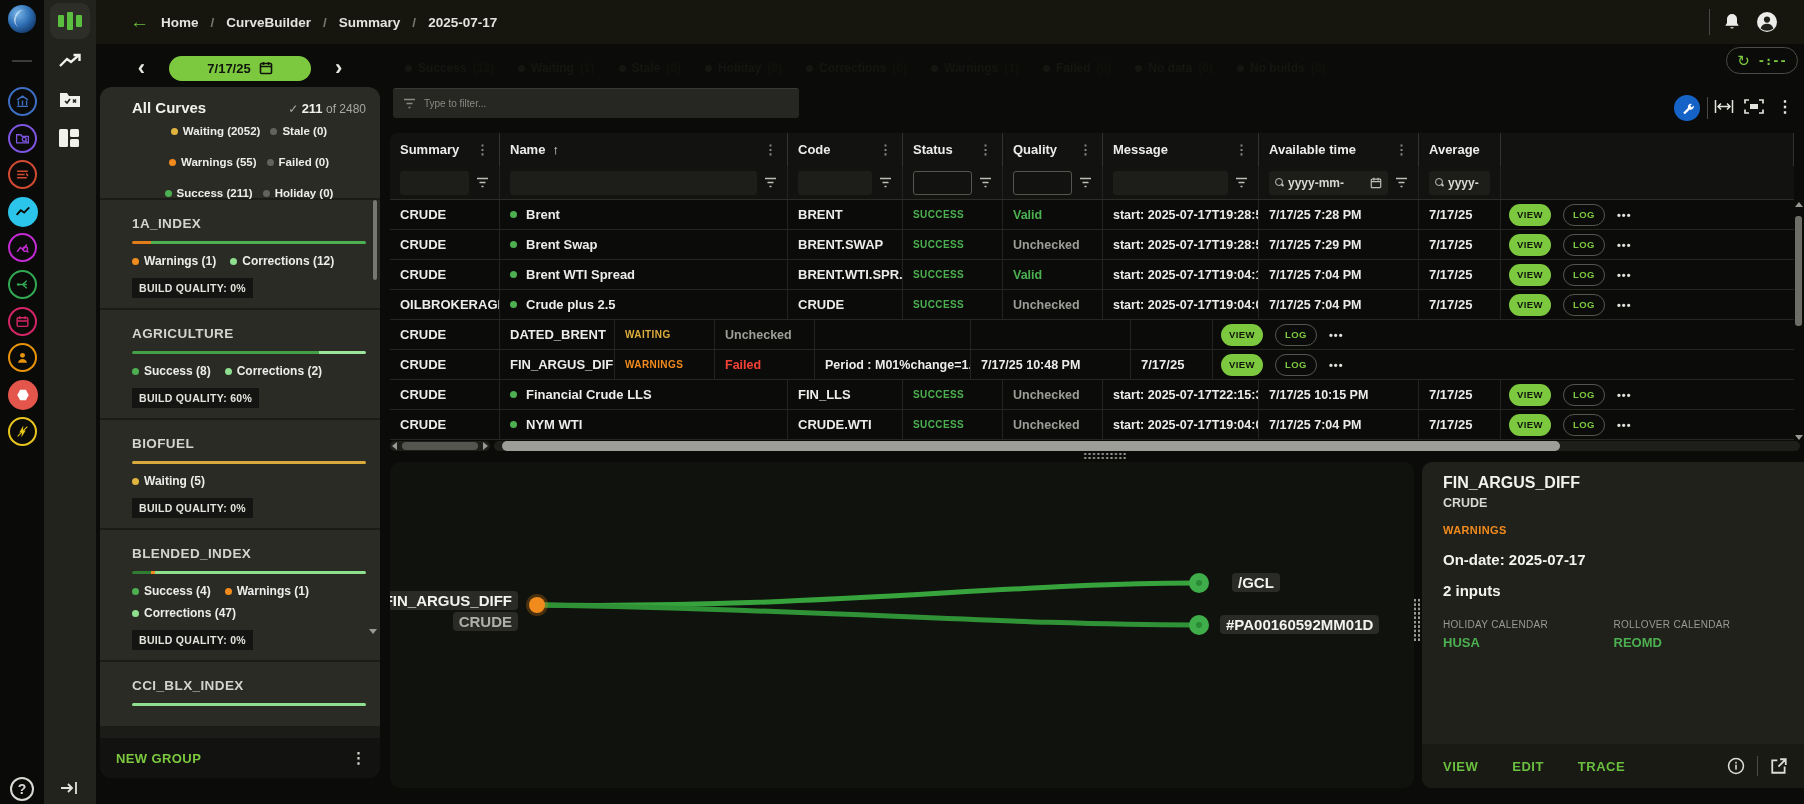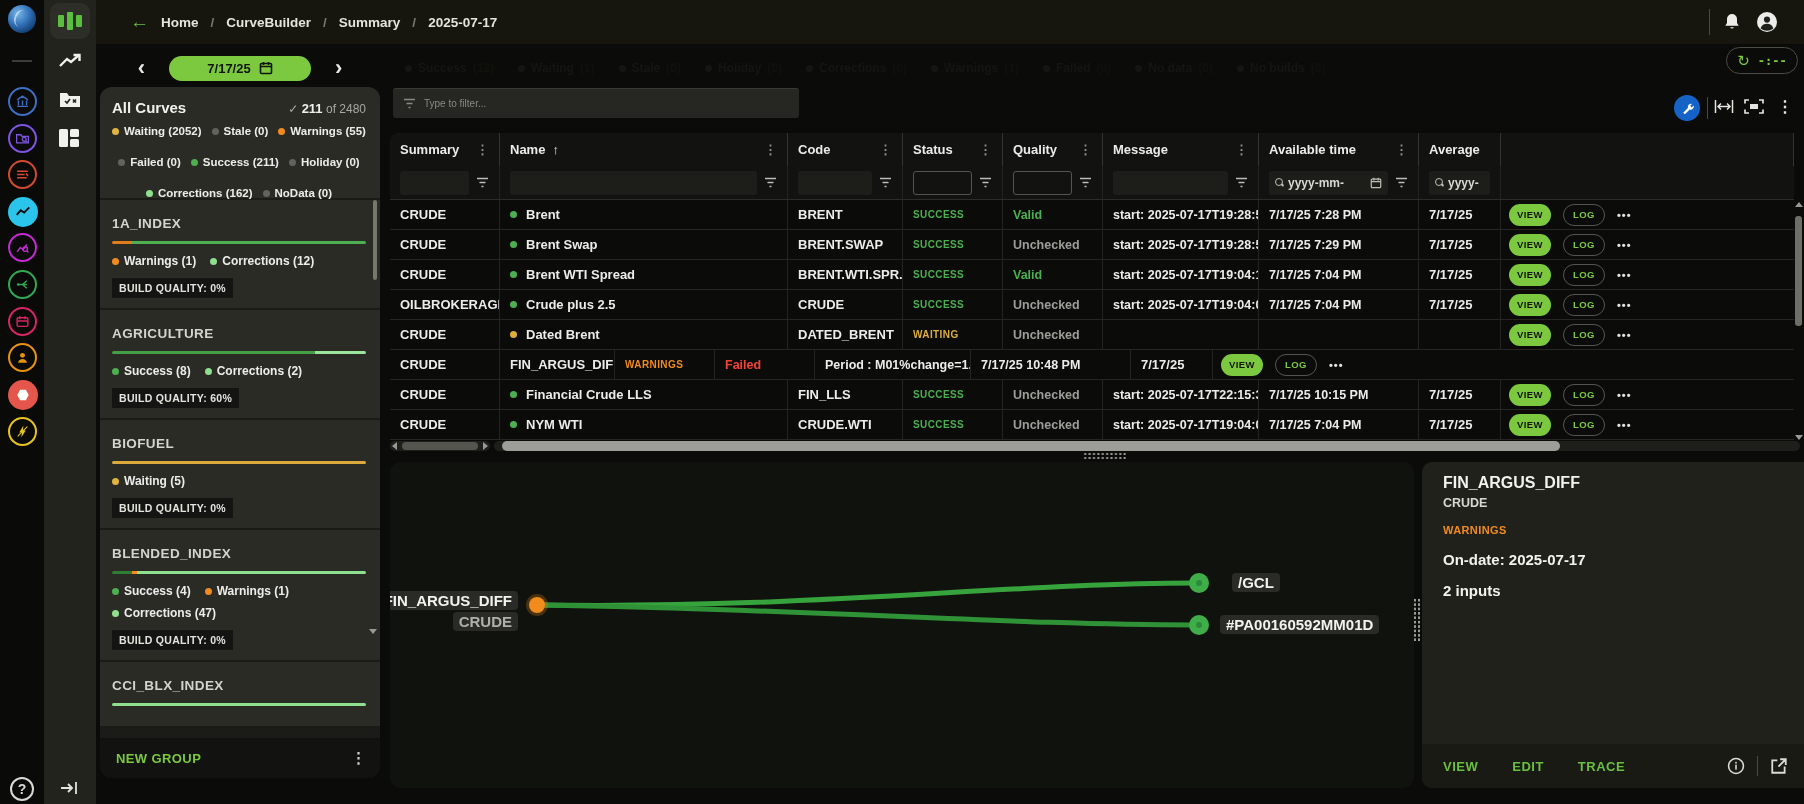--- a/index.html
+++ b/index.html
@@ -41,21 +41,21 @@
   .top-div { position:absolute; right:94px; top:9px; width:1px; height:26px; background:#4a4a44; }
   .bell { position:absolute; right:62px; top:12px; }
   .avatar { position:absolute; right:26px; top:11px; }
   
   .datebar { position:absolute; left:100px; top:52px; width:280px; height:32px; display:flex; align-items:center; justify-content:center; gap:24px; }
   .chev { color:#e8e8e4; font-size:22px; font-weight:bold; line-height:20px; cursor:pointer; }
   .datepill { width:142px; height:25px; background:#7cc93f; border-radius:13px; display:flex; align-items:center; justify-content:center; gap:8px;
     color:#10140c; font-size:13px; font-weight:bold; cursor:pointer; }
   .lpanel { position:absolute; left:100px; top:87px; width:280px; height:691px; background:#1b1b17; border-radius:12px; overflow:hidden;
     display:flex; flex-direction:column; }
-  .card { background:#2b2b26; border-bottom:2px solid #1b1b17; padding:12px 14px 10px 12px; flex:none; position:relative; }
+  .card { background:#2b2b26; border-bottom:2px solid #1b1b17; padding:12px 14px 10px 32px; flex:none; position:relative; }
   .ac-head { display:flex; align-items:baseline; justify-content:space-between; }
   .ac-title { font-size:15px; font-weight:bold; color:#f0f0ec; }
   .ac-count { font-size:12px; color:#a8a8a2; }
   .ac-count b { color:#f0f0ec; font-size:13px; }
   .ac-chips { margin-top:9px; display:flex; flex-wrap:wrap; gap:19px 10px;justify-content:center; }
   .stat { display:inline-flex; align-items:center; gap:5px; font-size:11.5px; font-weight:bold; white-space:nowrap; }
   .stat .dot { width:7px; height:7px; border-radius:50%; flex:none; }
   .gcard .gname { font-size:13.5px; font-weight:bold; color:#d4d4cf; letter-spacing:.4px; margin-top:4px; }
   .gbar { margin-top:10px; height:3px; width:100%; display:flex; border-radius:2px; overflow:hidden; background:#1b1b17; }
   .gbar .seg { height:100%; }
@@ -719,24 +719,20 @@
           <div class="td c6">7/17/25 7:04 PM</div>
           <div class="td c7">7/17/25</div>
           <div class="td c8">
             <button class="view-btn">VIEW</button>
             <button class="log-btn">LOG</button>
             <span class="row-menu">•••</span>
           </div>
         </div>
         <div class="trow">
           <div class="td c0">CRUDE</div>
-          <div class="td c1">
-            <i class="ndot" style="background: rgb(220, 174, 60);"></i>
-            <span>Dated Brent</span>
-          </div>
           <div class="td c2">DATED_BRENT</div>
           <div class="td c3" style="color: rgb(220, 174, 60);">WAITING</div>
           <div class="td c4" style="color: rgb(158, 158, 152);">Unchecked</div>
           <div class="td c5"></div>
           <div class="td c6"></div>
           <div class="td c7"></div>
           <div class="td c8">
             <button class="view-btn">VIEW</button>
             <button class="log-btn">LOG</button>
             <span class="row-menu">•••</span>
@@ -826,20 +822,30 @@
   </div>
   <div class="vdrag"></div>
 
   <div class="detail">
     <div class="body">
       <div class="d-title">FIN_ARGUS_DIFF</div>
       <div class="d-cat">CRUDE</div>
       <div class="d-status" id="detail-status" style="color: rgb(242, 139, 29);">WARNINGS</div>
       <div class="d-ondate">On-date: 2025-07-17</div>
       <div class="d-inputs">2 inputs</div>
+      <div class="d-cals">
+        <div class="d-cal">
+          <div class="lab">HOLIDAY CALENDAR</div>
+          <div class="val">HUSA</div>
+        </div>
+        <div class="d-cal">
+          <div class="lab">ROLLOVER CALENDAR</div>
+          <div class="val">REOMD</div>
+        </div>
+      </div>
     </div>
     <div class="d-footer">
       <span class="d-action">VIEW</span>
       <span class="d-action">EDIT</span>
       <span class="d-action">TRACE</span>
       <span class="d-foot-right">
         <svg width="18" height="18" viewBox="0 0 16 16">
             <circle cx="8" cy="8" r="6.6" stroke="#dcdcd6" stroke-width="1.4" fill="none"></circle>
             <rect x="7.3" y="6.8" width="1.4" height="4.4" fill="#dcdcd6"></rect>
             <rect x="7.3" y="4.3" width="1.4" height="1.5" fill="#dcdcd6"></rect>

